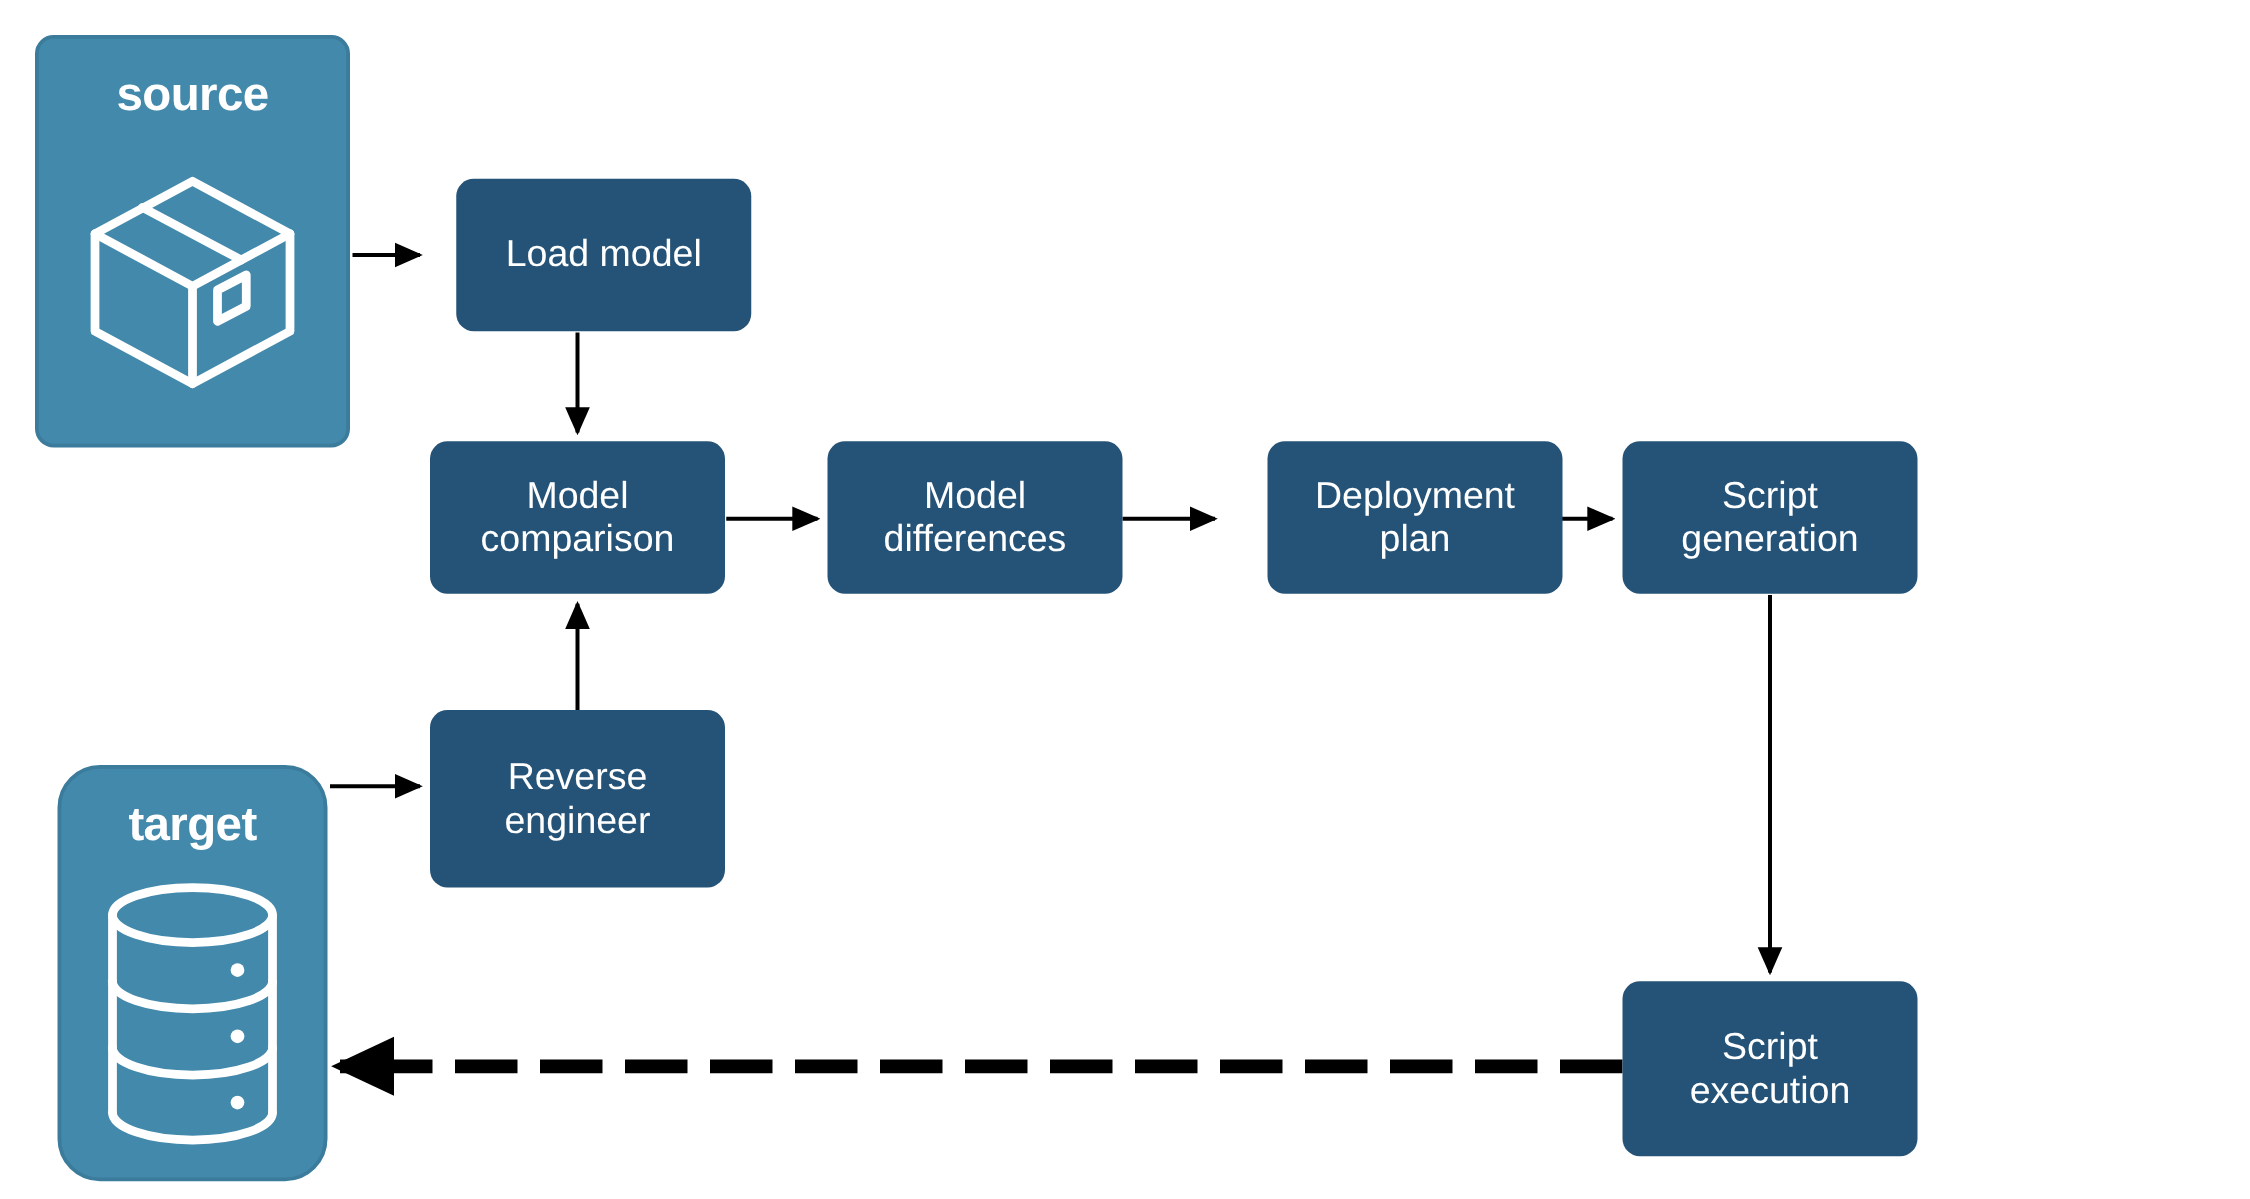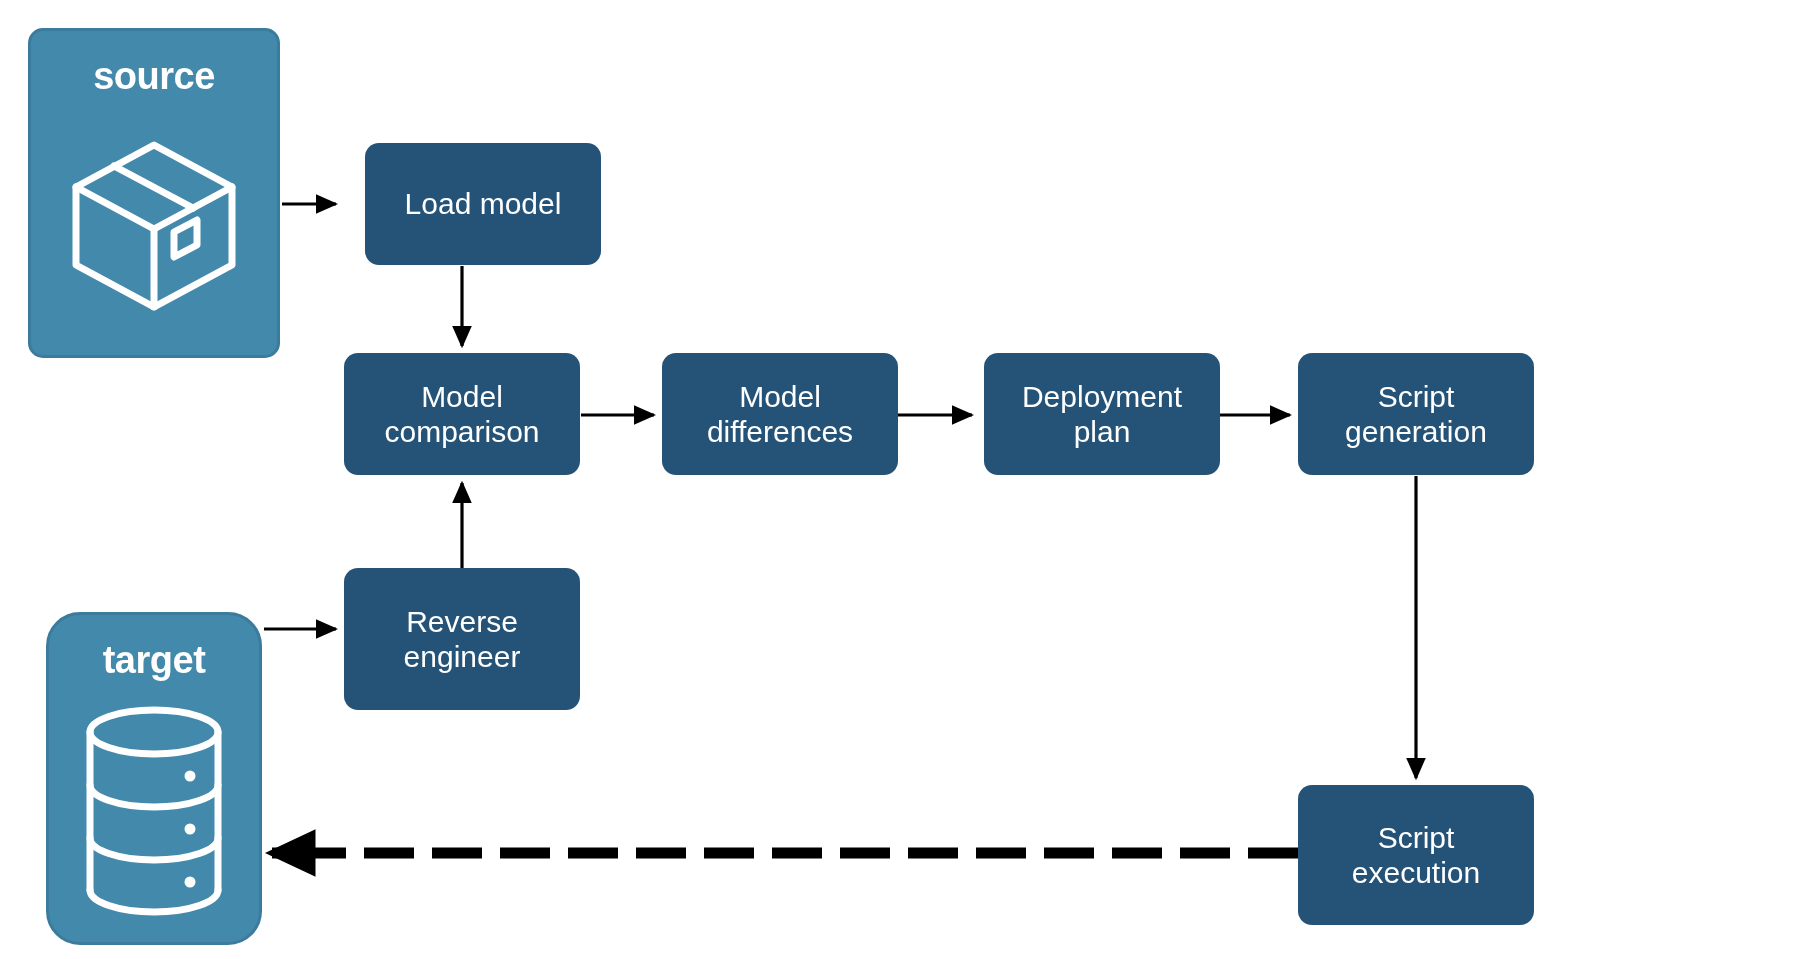--- a/index.html
+++ b/index.html
@@ -151,21 +151,21 @@
   <div class="node" style="left:344px; top:353px; width:236px; height:122px;">
     <span class="node-label">Model
 comparison</span>
   </div>
 
   <div class="node" style="left:662px; top:353px; width:236px; height:122px;">
     <span class="node-label">Model
 differences</span>
   </div>
 
-  <div class="node" style="left:984px; top:353px; width:236px; height:122px;">
+  <div class="node" style="left:1014px; top:353px; width:236px; height:122px;">
     <span class="node-label">Deployment
 plan</span>
   </div>
 
   <div class="node" style="left:1298px; top:353px; width:236px; height:122px;">
     <span class="node-label">Script
 generation</span>
   </div>
 
   <div class="node" style="left:344px; top:568px; width:236px; height:142px;">

